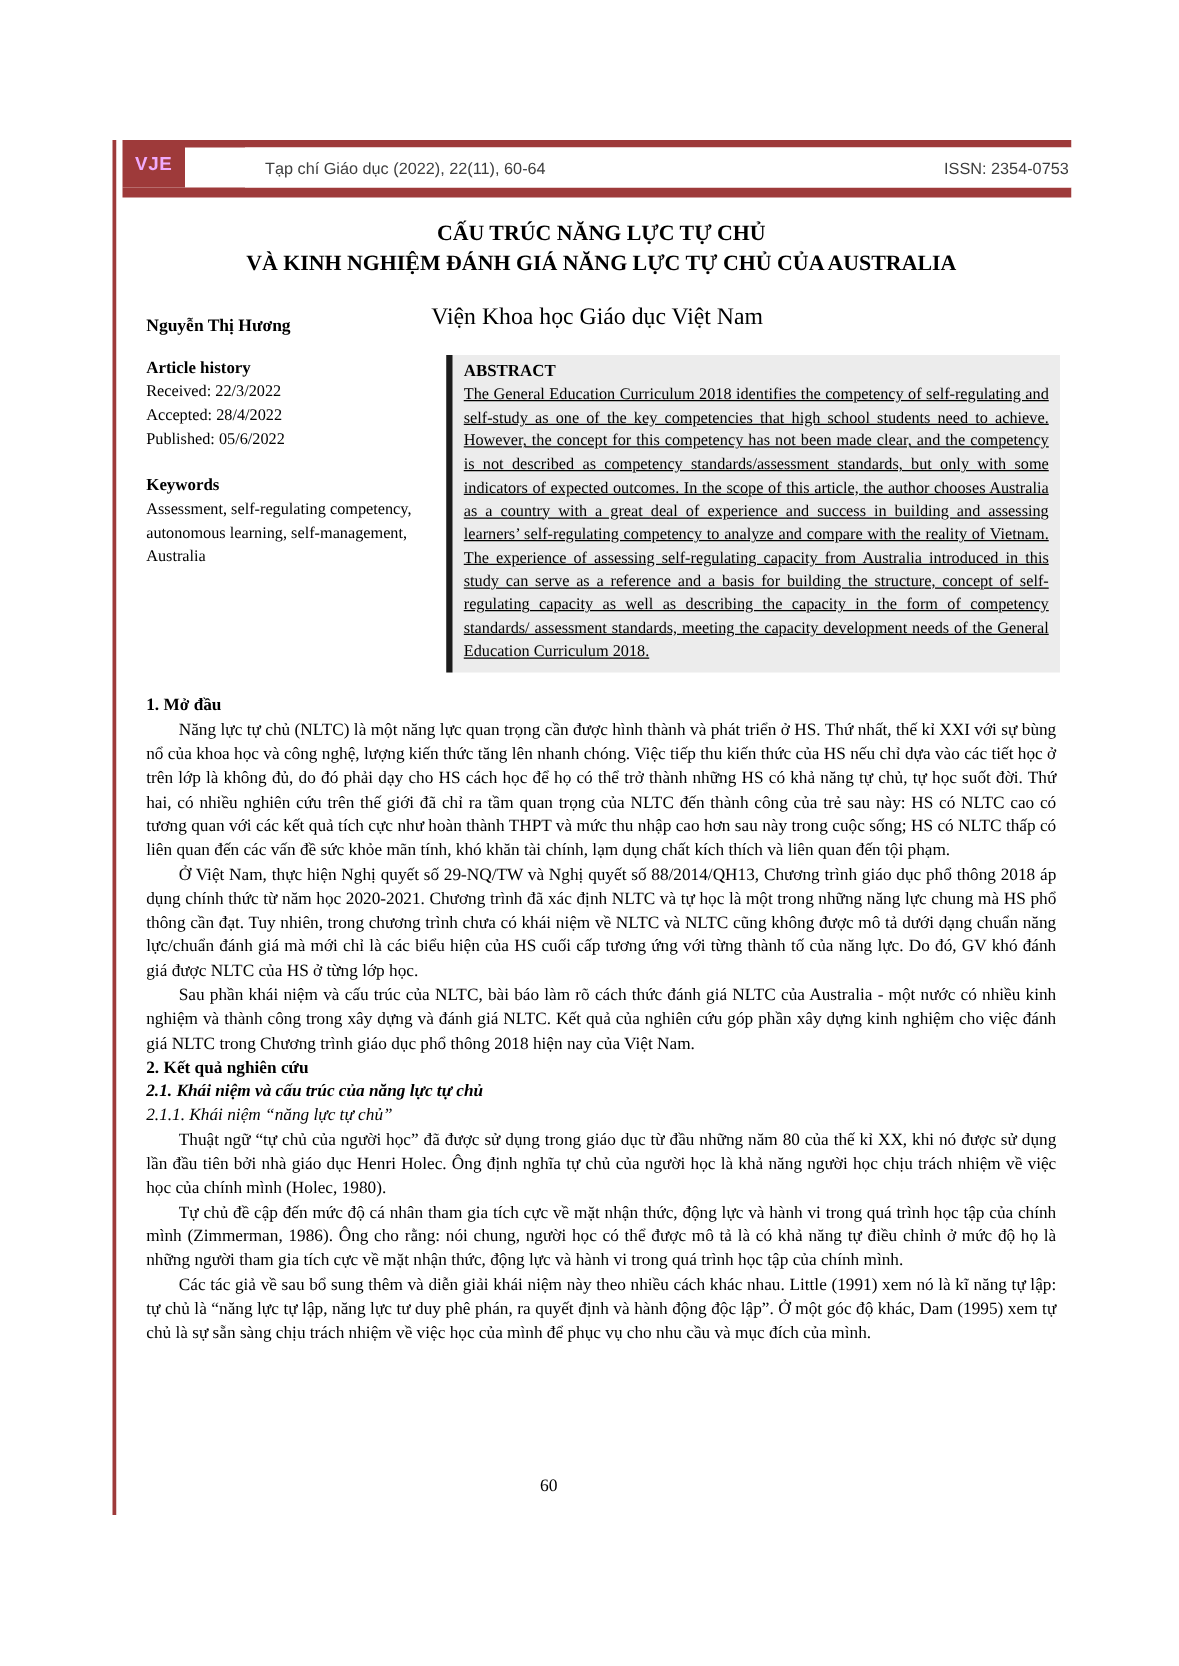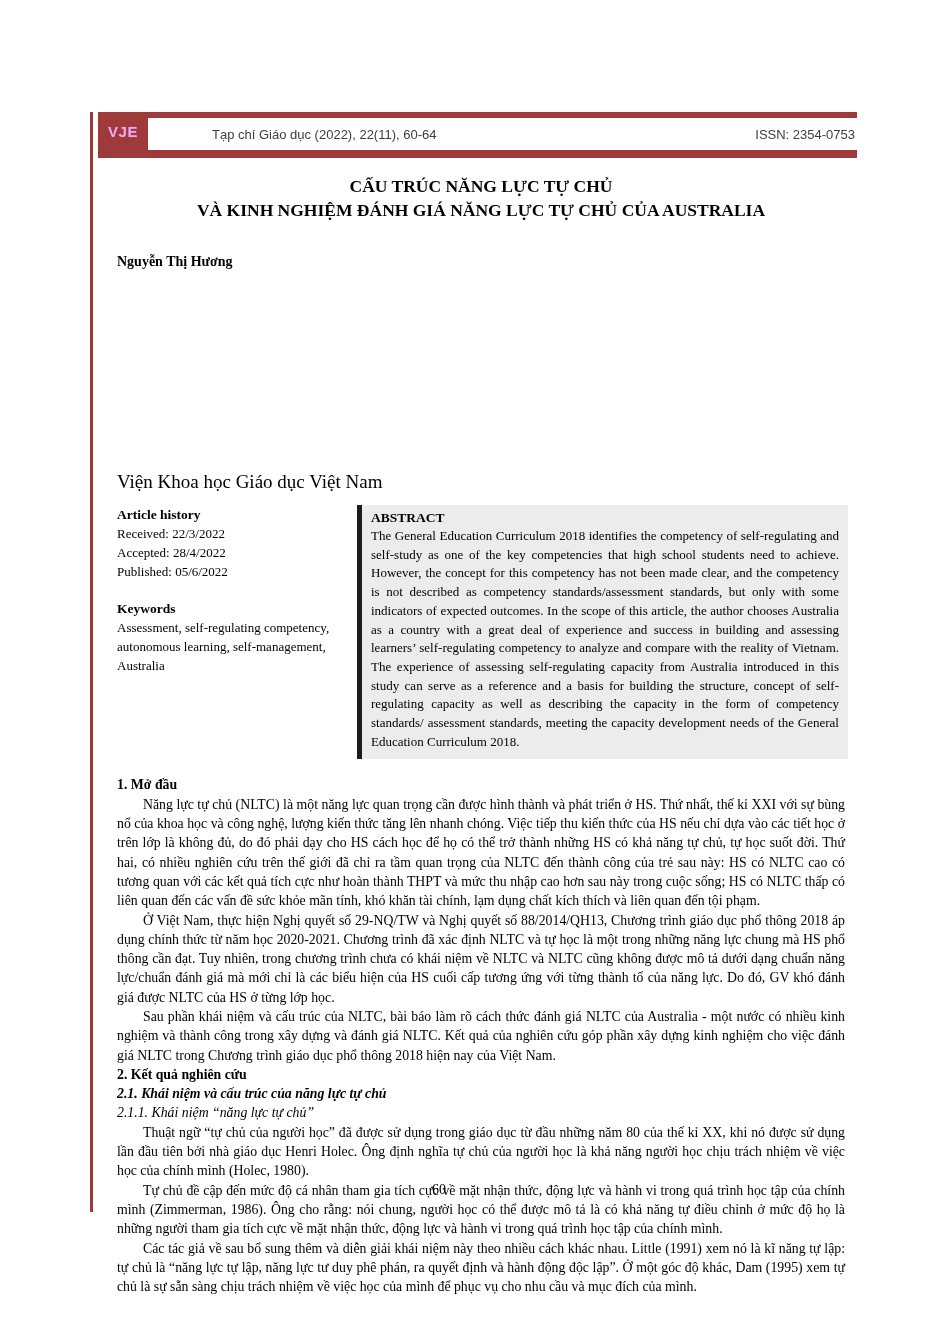--- a/index.html
+++ b/index.html
@@ -76,21 +76,20 @@
     text-align: center;
     font-weight: bold;
     font-size: 17.5px;
     line-height: 24px;
     color: #000;
   }
   
   .author-row {
     margin-top: 22px;
     display: flex;
-    flex-direction: column;
   }
   .col-left { width: 228px; flex: 0 0 228px; }
   .col-right { flex: 1; }
   .author-name {
     font-weight: bold;
     font-size: 14px;
     padding-top: 10px;
   }
   .affil { font-size: 19px; line-height: 19px; }
   .email { font-size: 13.5px; line-height: 19px; font-style: italic; }
@@ -109,20 +108,21 @@
     width: 491px;
     background: #ececec;
     border-left: 5px solid #1c1c1c;
     padding: 3px 9px 8px 9px;
   }
   .abstract-label { font-weight: bold; font-size: 13.5px; line-height: 19px; }
   .abstract-text {
     font-size: 13px;
     line-height: 18.7px;
     text-align: justify;
+    text-decoration: underline;
   }
   
   .body-block { margin-top: 16px; font-size: 13.8px; line-height: 19.3px; }
   .h1 { font-weight: bold; }
   .h2 { font-weight: bold; font-style: italic; }
   .h3 { font-style: italic; }
   .para { text-align: justify; text-indent: 26px; }
   
   .page-num {
     position: absolute;

